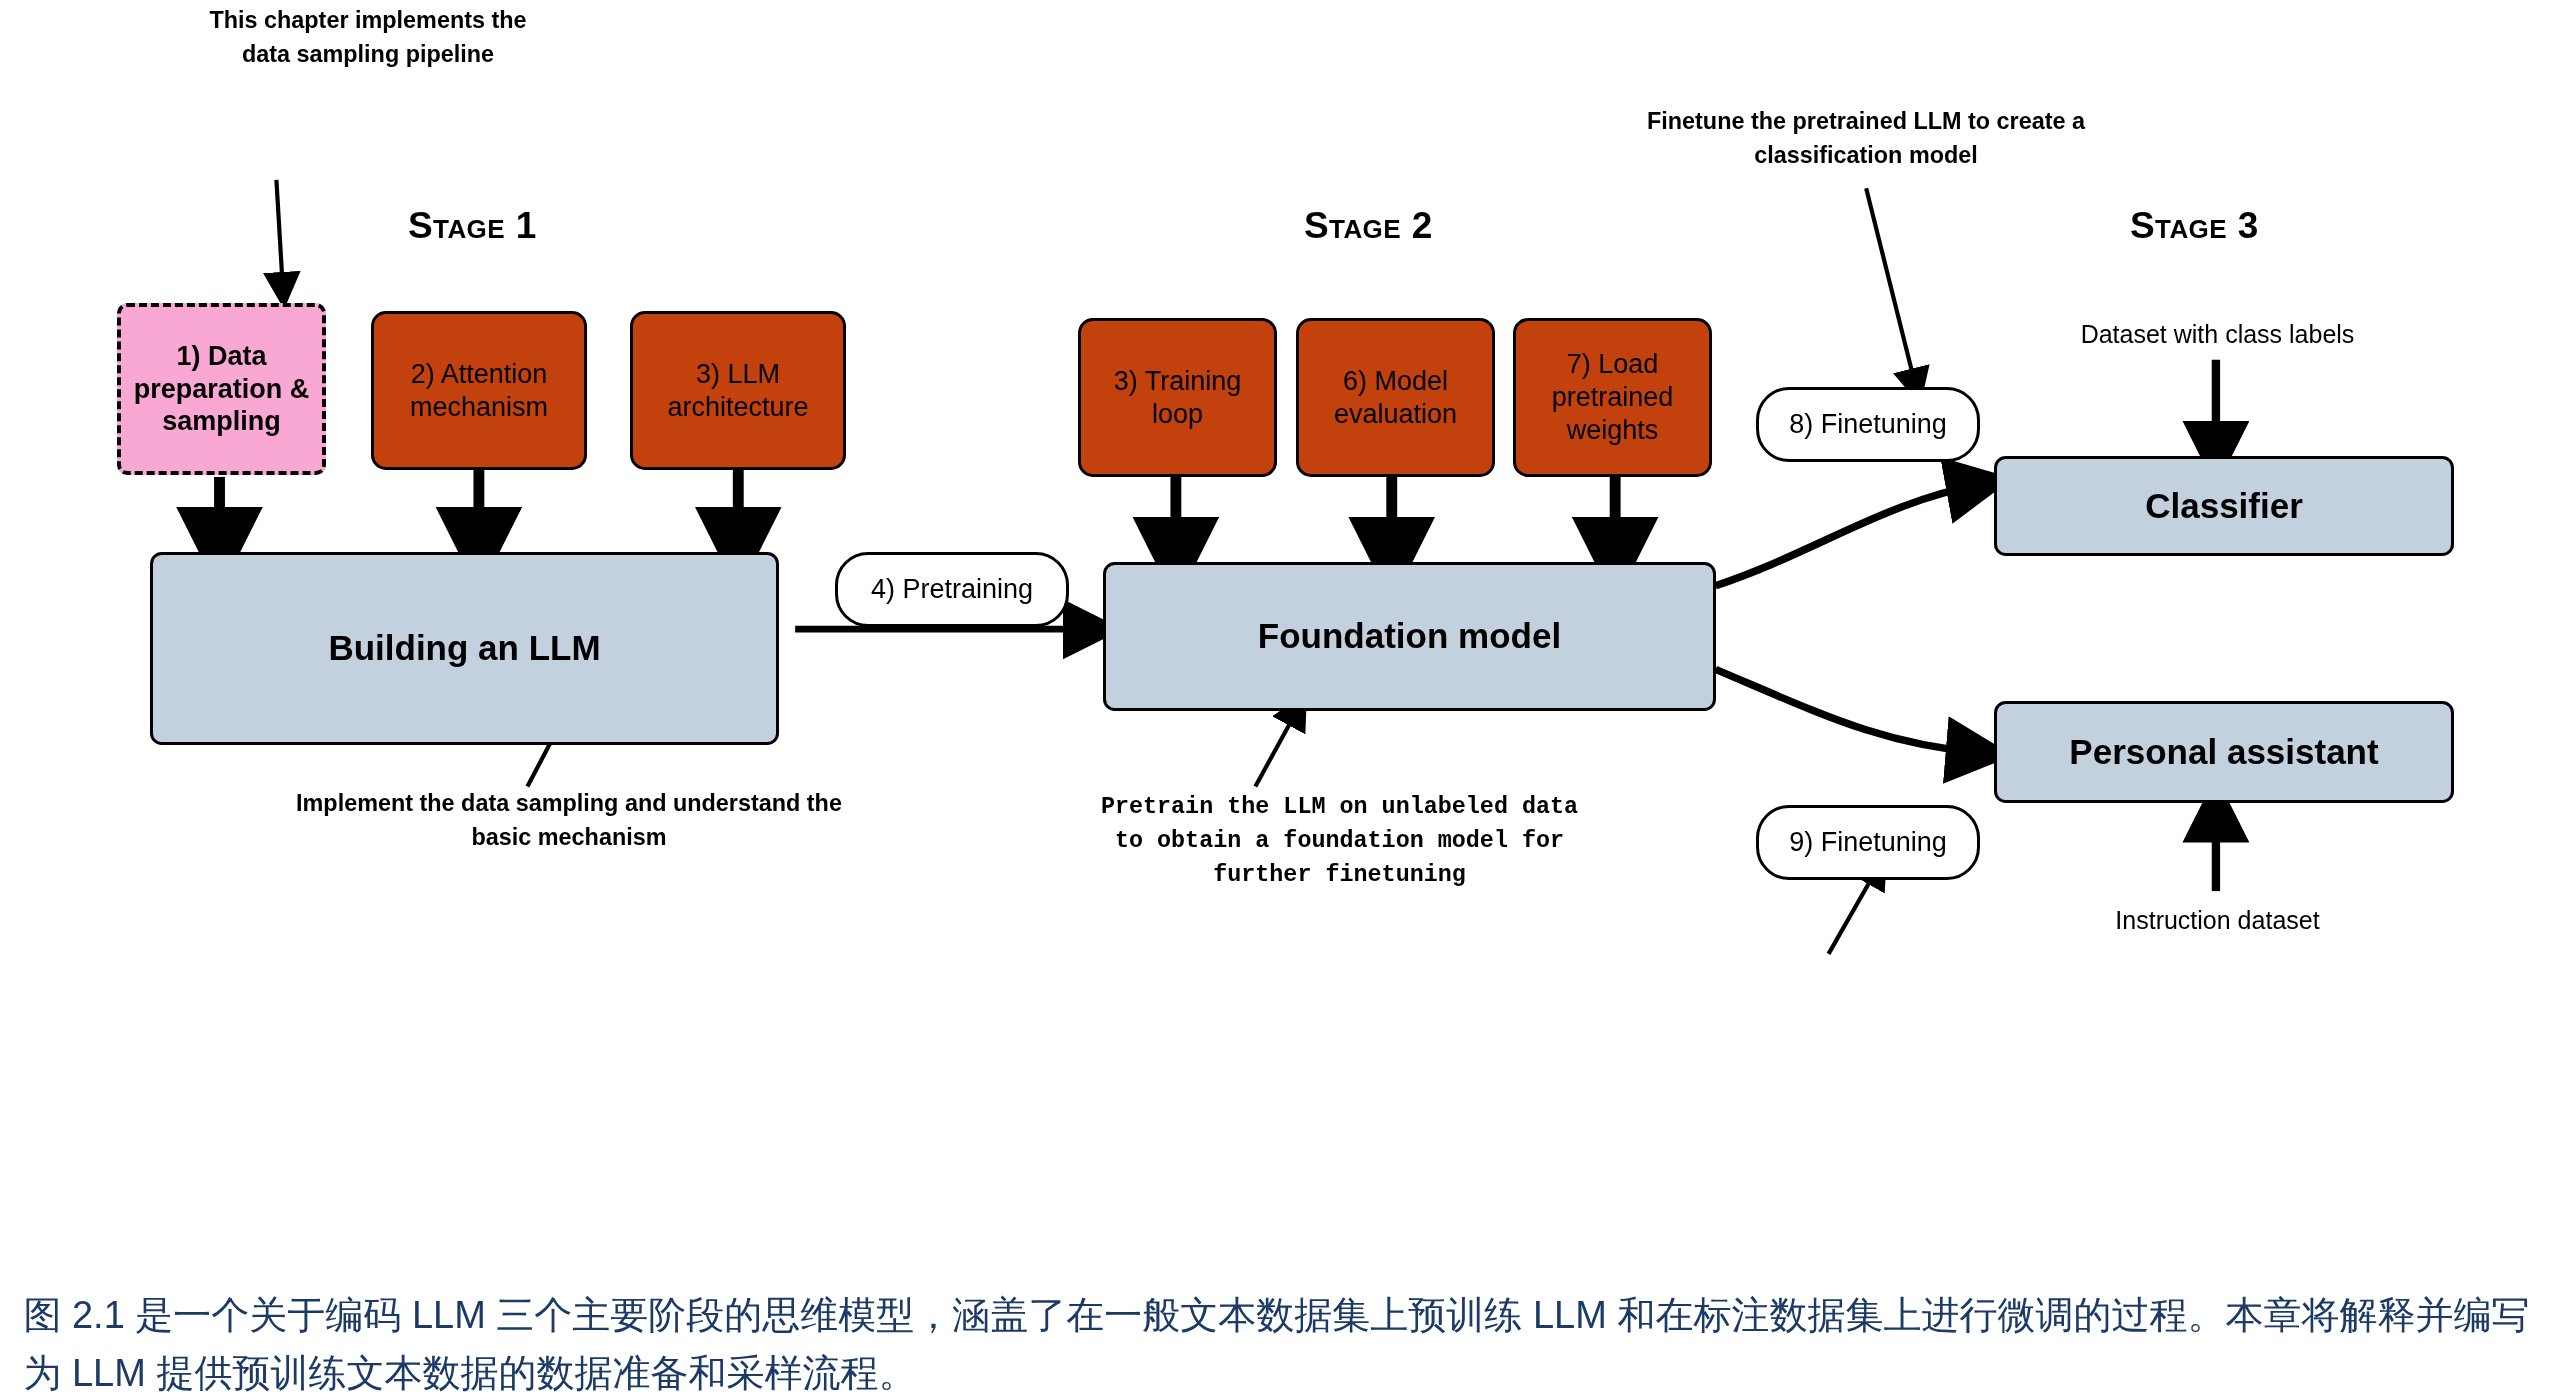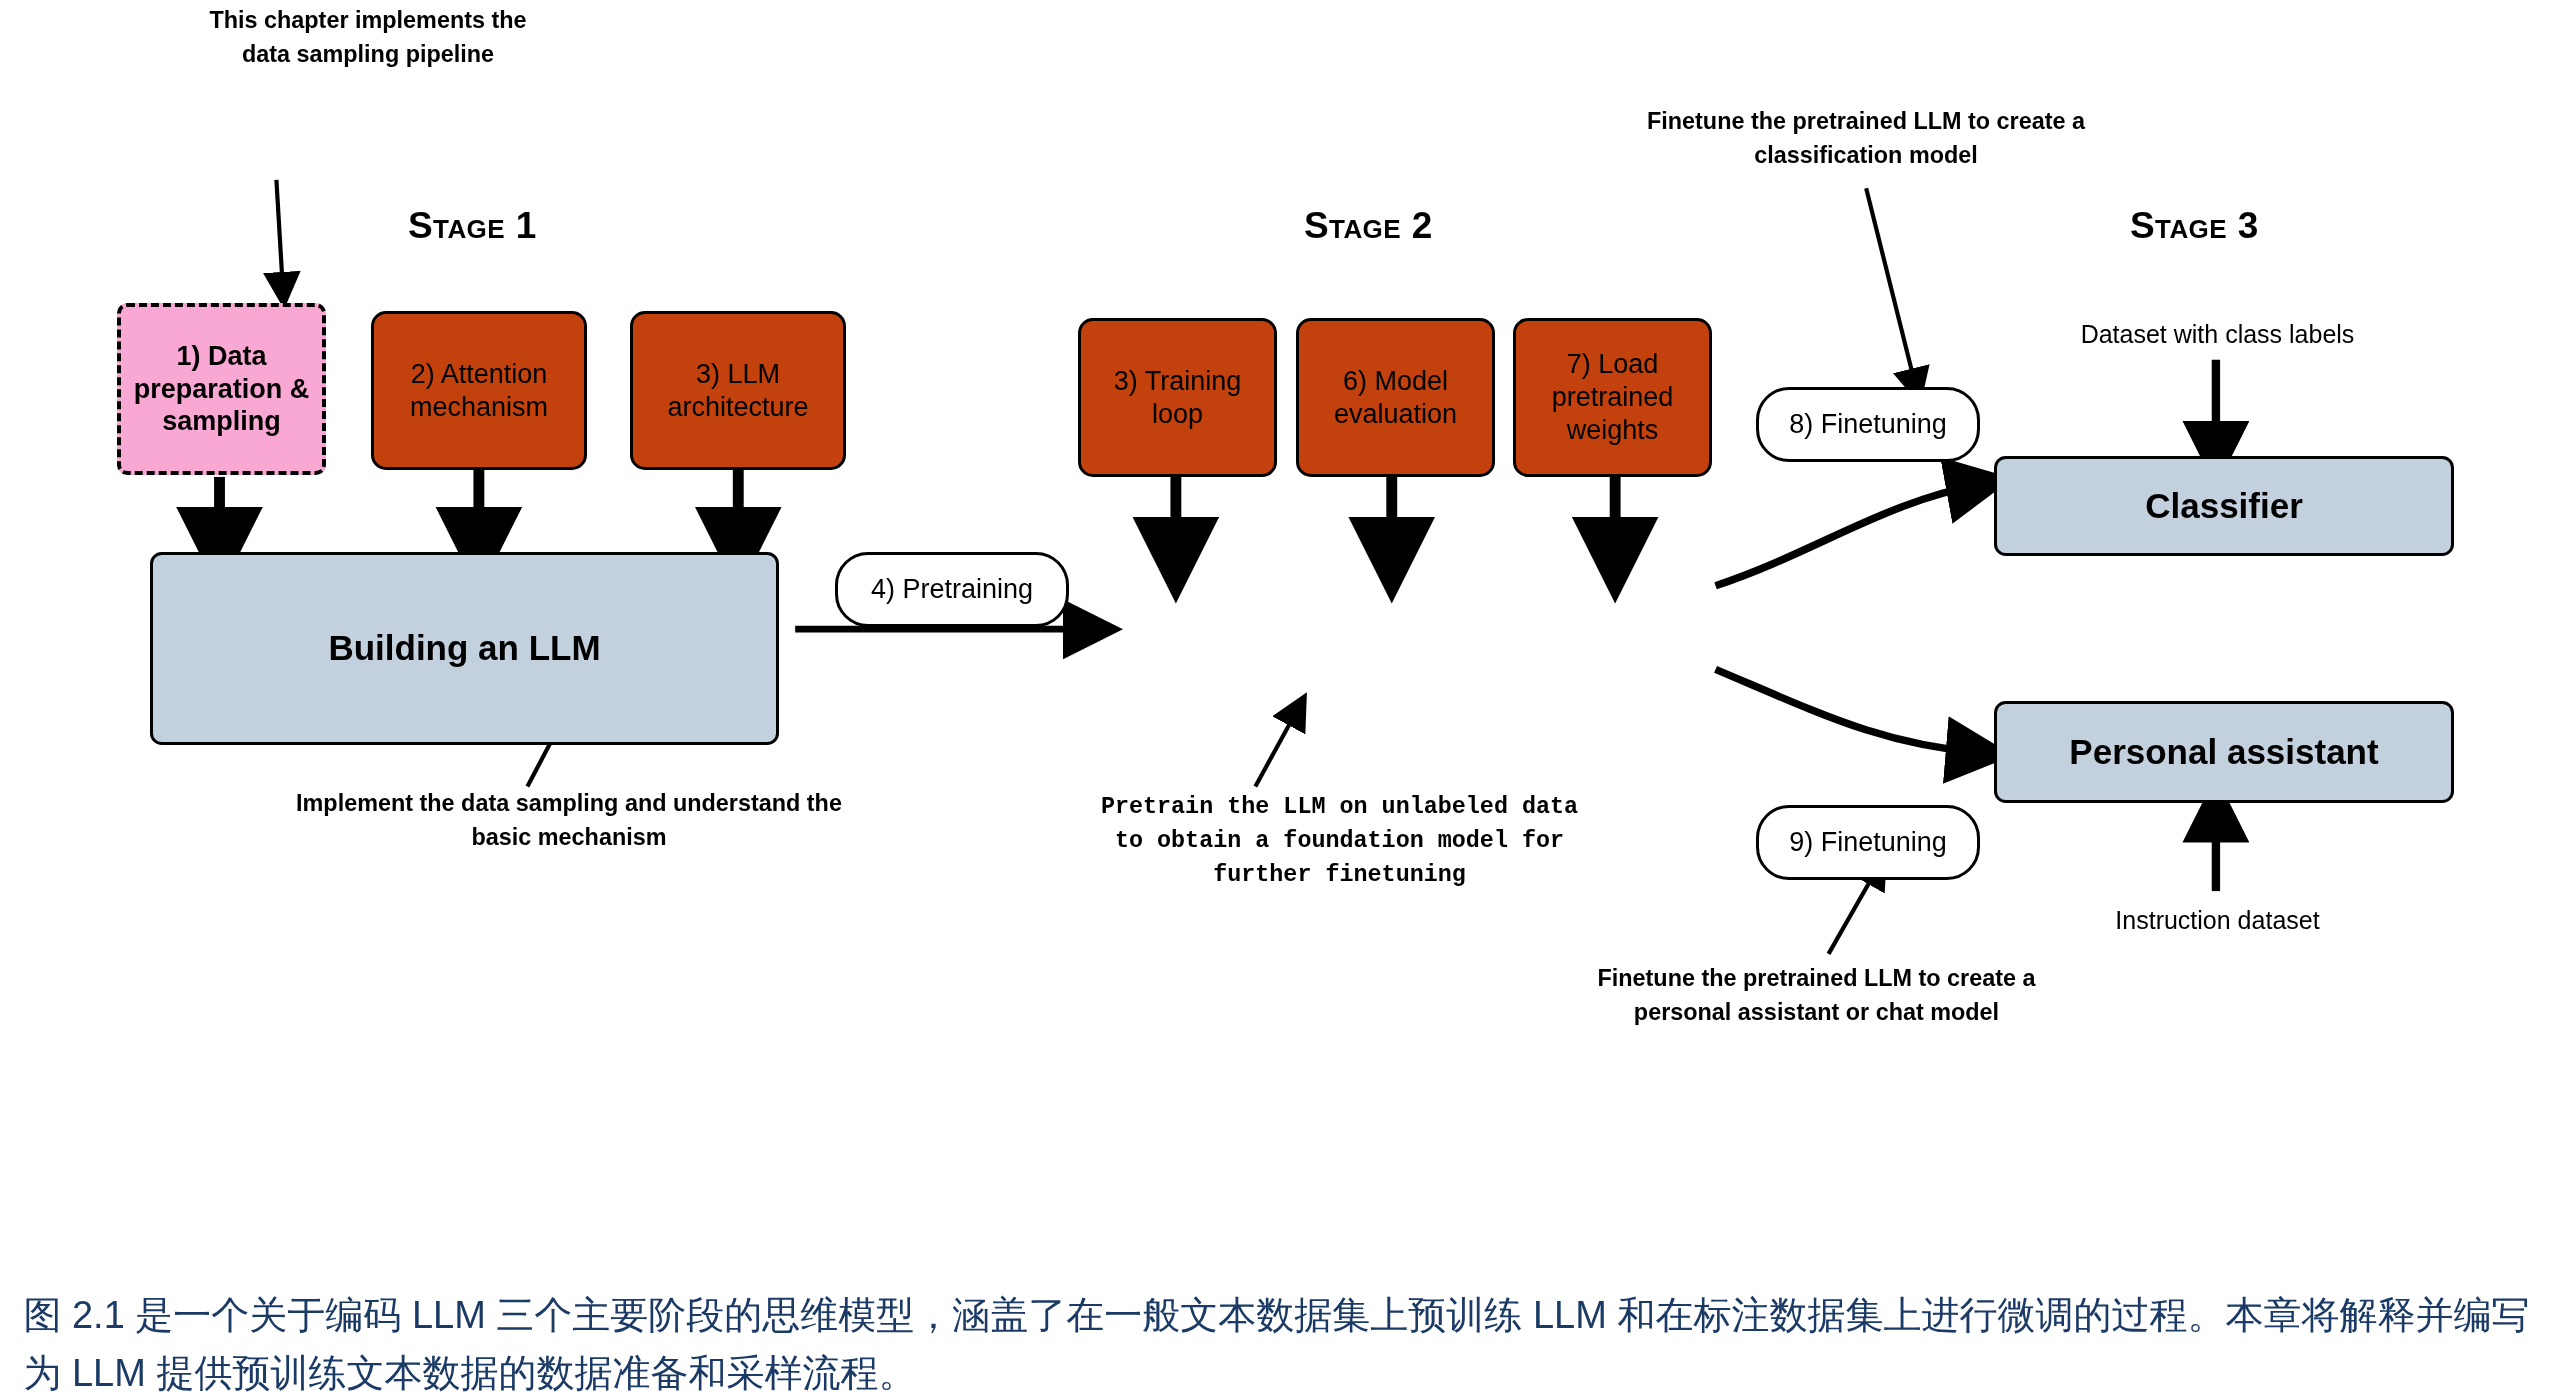--- a/index.html
+++ b/index.html
@@ -159,21 +159,20 @@
   <div class="stage-label" style="left:2130px; top:205px;">Stage 3</div>
 
   <div class="annot" style="left:209px; top:4.2px; width:318px;">This chapter implements the data sampling pipeline</div>
 
   <div class="annot" style="left:1640px; top:105px; width:452px;">Finetune the pretrained LLM to create a classification model</div>
 
   <div class="annot" style="left:276px; top:787px; width:586px;">Implement the data sampling and understand the basic mechanism</div>
 
   <div class="annot" style="left:1080px; top:791px; width:519px;font-family:Liberation Mono, monospace;">Pretrain the LLM on unlabeled data to obtain a foundation model for further finetuning</div>
 
-  <div class="annot" style="left:1582px; top:962px; width:469px;">Finetune the pretrained LLM to create a personal assistant or chat model</div>
 
   <div class="plainlabel" style="left:2004px; top:318px; width:427px;">Dataset with class labels</div>
 
   <div class="plainlabel" style="left:2025px; top:904px; width:385px;">Instruction dataset</div>
 
   <div class="node dashbox" style="left:117px; top:303px; width:209px; height:172px;">1) Data preparation &amp; sampling</div>
 
   <div class="node smallbox" style="left:371px; top:311px; width:216px; height:159px;">2) Attention mechanism</div>
 
   <div class="node smallbox" style="left:630px; top:311px; width:216px; height:159px;">3) LLM architecture</div>
@@ -181,20 +180,21 @@
   <div class="node bigbox" style="left:150px; top:552px; width:629px; height:193px;">Building an LLM</div>
 
   <div class="node pill" style="left:835px; top:552px; width:234px; height:75px;">4) Pretraining</div>
 
   <div class="node smallbox" style="left:1078px; top:318px; width:199px; height:159px;">3) Training loop</div>
 
   <div class="node smallbox" style="left:1296px; top:318px; width:199px; height:159px;">6) Model evaluation</div>
 
   <div class="node smallbox" style="left:1513px; top:318px; width:199px; height:159px;">7) Load pretrained weights</div>
 
+  <div class="node bigbox" style="left:1103px; top:562px; width:613px; height:149px;">Foundation model</div>
 
   <div class="node pill" style="left:1756px; top:387px; width:224px; height:75px;">8) Finetuning</div>
 
   <div class="node pill" style="left:1756px; top:805px; width:224px; height:75px;">9) Finetuning</div>
 
   <div class="node bigbox" style="left:1994px; top:456px; width:460px; height:100px;">Classifier</div>
 
   <div class="node bigbox" style="left:1994px; top:701px; width:460px; height:102px;">Personal assistant</div>
 
   <div class="caption">图 2.1 是一个关于编码 LLM 三个主要阶段的思维模型，涵盖了在一般文本数据集上预训练 LLM 和在标注数据集上进行微调的过程。本章将解释并编写为 LLM 提供预训练文本数据的数据准备和采样流程。</div>

